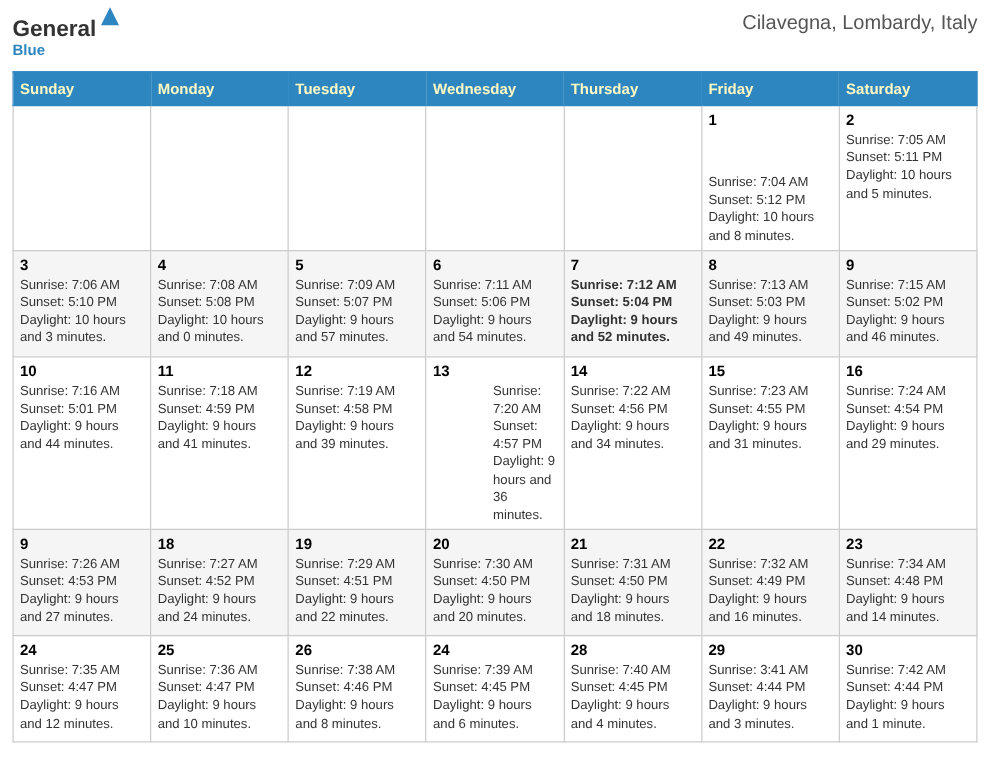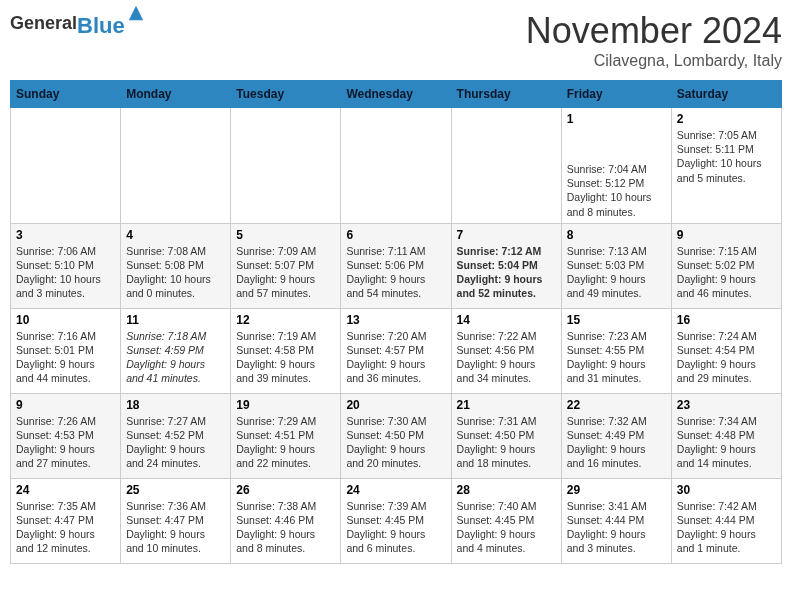--- a/index.html
+++ b/index.html
@@ -16,30 +16,30 @@
       align-items: flex-start;
       margin-bottom: 10px;
     }
     .logo {
       display: flex;
       align-items: center;
       margin-top: 4px;
     }
     .logo-text {
       display: flex;
-      flex-direction: row;
+      flex-direction: column;
       line-height: 1.1;
     }
     .logo-general {
       font-size: 18px;
       font-weight: bold;
       color: #333;
     }
     .logo-blue {
-      font-size: 22px;
+      font-size: 12px;
       font-weight: bold;
       color: #2E86C1;
     }
     .logo-icon {
       width: 18px;
       height: 18px;
       margin-left: 2px;
       margin-top: -10px;
     }
     .title-area {
@@ -54,21 +54,21 @@
       font-size: 16px;
       color: #555;
     }
     .calendar-table {
       width: 100%;
       border-collapse: collapse;
       font-size: 11px;
     }
     .calendar-table thead tr th {
       background-color: #2E86C1;
-      color: #0f172a;
+      color: #fef9c3;
       text-align: left;
       padding: 6px 5px;
       font-size: 12px;
       font-weight: bold;
       border: 1px solid #2E86C1;
     }
     .calendar-table tbody tr td {
       border: 1px solid #ccc;
       vertical-align: top;
       padding: 4px 5px;
@@ -106,21 +106,20 @@
       <span class="logo-text">
         <span class="logo-general">General</span>
         <span class="logo-blue">Blue</span>
       </span>
       <svg class="logo-icon" viewBox="0 0 20 20" xmlns="http://www.w3.org/2000/svg">
         <polygon points="2,18 10,2 18,18" fill="#2E86C1"></polygon>
       </svg>
     </div>
   </div>
   <div class="title-area">
-    <div class="month-title">November 2024</div>
     <div class="location-title">Cilavegna, Lombardy, Italy</div>
   </div>
 </div>
 
 <table class="calendar-table">
   <thead>
     <tr>
     <th>Sunday</th>
         <th>Monday</th>
         <th>Tuesday</th>
@@ -196,33 +195,33 @@
       </tr>
       <tr>
         <td>
           <span class="day-number">10</span>
           <div class="day-info" style="white-space: pre-line;">Sunrise: 7:16 AM
 Sunset: 5:01 PM
 Daylight: 9 hours and 44 minutes.</div>
         </td>
         <td>
           <span class="day-number">11</span>
-          <div class="day-info" style="white-space: pre-line; font-style: italic;">Sunrise: 7:18 AM
+          <div class="day-info" style="white-space: pre-line;">Sunrise: 7:18 AM
 Sunset: 4:59 PM
 Daylight: 9 hours and 41 minutes.</div>
         </td>
         <td>
           <span class="day-number">12</span>
           <div class="day-info" style="white-space: pre-line;">Sunrise: 7:19 AM
 Sunset: 4:58 PM
 Daylight: 9 hours and 39 minutes.</div>
         </td>
         <td>
           <span class="day-number">13</span>
-          <div class="day-info" style="white-space: pre-line;">Sunrise: 7:20 AM
+          <div class="day-info" style="white-space: pre-line; margin-left: 48px;">Sunrise: 7:20 AM
 Sunset: 4:57 PM
 Daylight: 9 hours and 36 minutes.</div>
         </td>
         <td>
           <span class="day-number">14</span>
           <div class="day-info" style="white-space: pre-line;">Sunrise: 7:22 AM
 Sunset: 4:56 PM
 Daylight: 9 hours and 34 minutes.</div>
         </td>
         <td>

